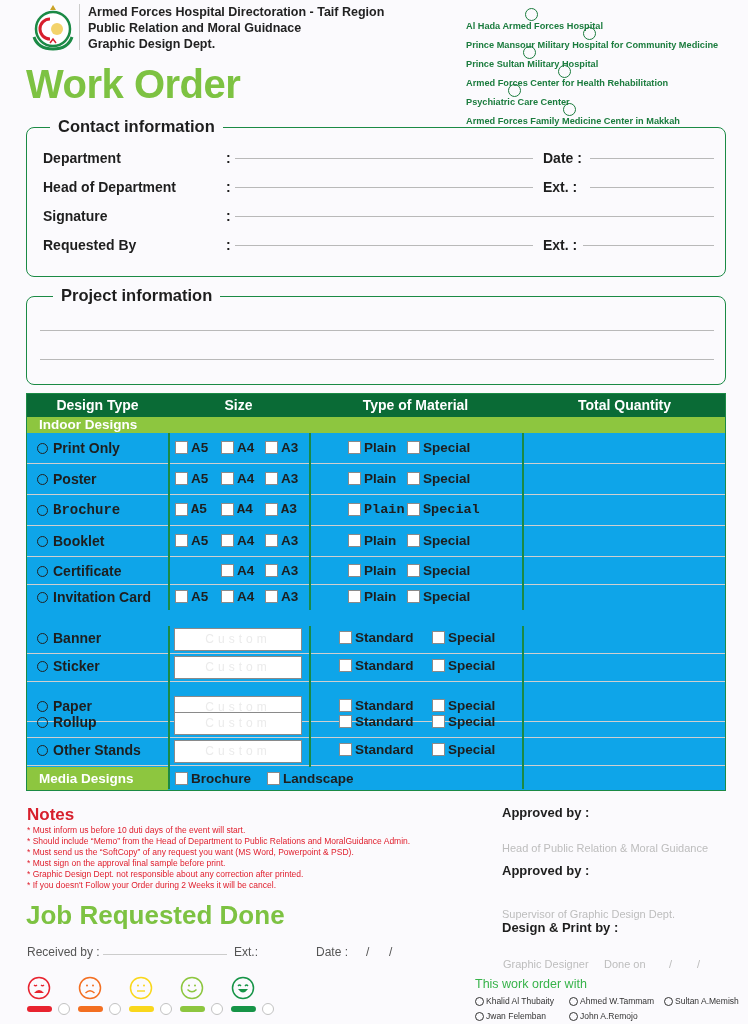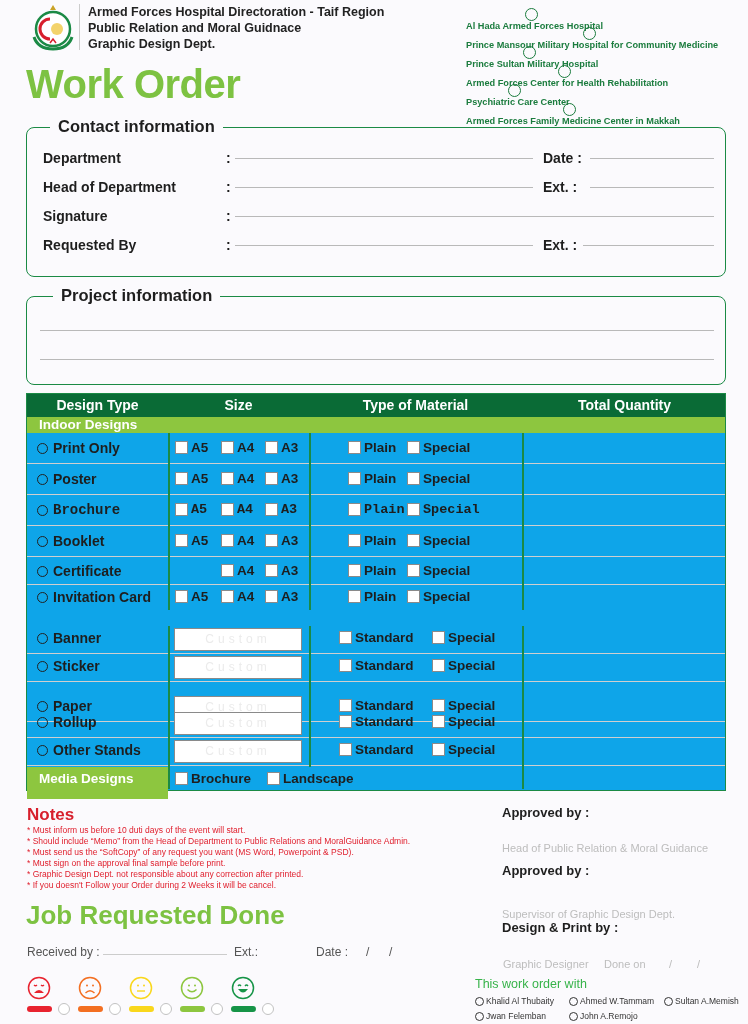--- a/index.html
+++ b/index.html
@@ -379,21 +379,21 @@
           <span>Standard</span>
         </div>
         <div class="opt" style="left:405px;top:4px">
           <span class="cb"></span>
           <span>Special</span>
         </div>
         <div style="position:absolute;left:497px;top:0;width:200px;height:28px"></div>
       </div>
     </div>
 
-  <div class="media-cell" style="top:373px;height:32px;line-height:23px">Media Designs</div>
+  <div class="media-cell" style="top:373px;height:23px;line-height:23px">Media Designs</div>
   <div class="opt" style="left:148px;top:377px">
       <span class="cb"></span>
       <span>Brochure</span>
     </div>
   <div class="opt" style="left:240px;top:377px">
       <span class="cb"></span>
       <span>Landscape</span>
     </div>
 
   <div class="vline" style="left:141px;top:39px;height:177px"></div>

